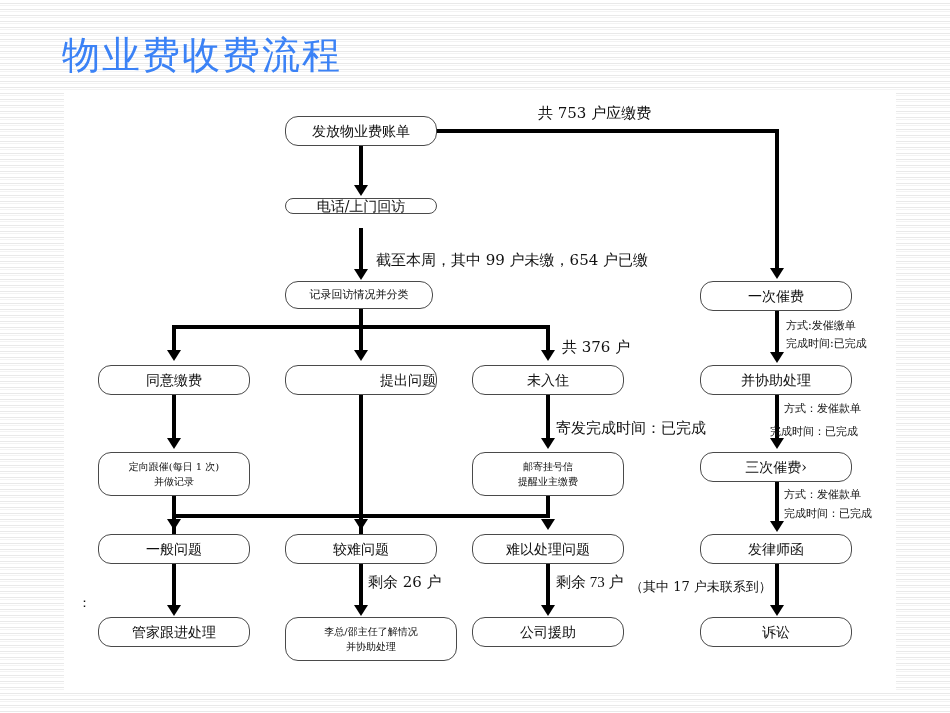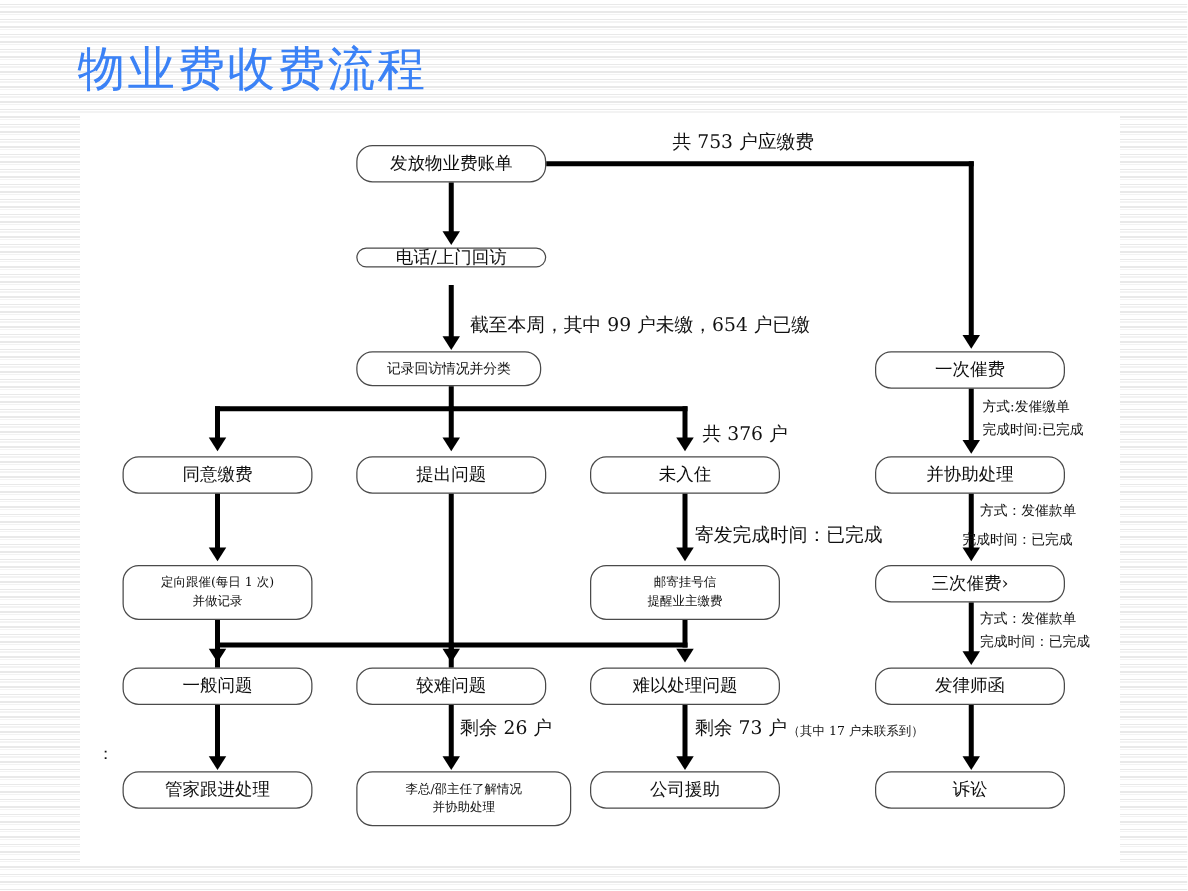--- a/index.html
+++ b/index.html
@@ -48,21 +48,21 @@
   .n-sm{font-size:11px;line-height:16px;}
   .n-xs{font-size:10px;line-height:15px;}
 
   .lbl{
     position:absolute;
     font-family:"DejaVu Serif","Liberation Serif",serif;
     color:#111111;white-space:nowrap;
   }
   .l-big{font-size:15px;}
   .l-mid{font-size:11px;}
-  .l-sm{font-size:10px;}
+  .l-sm{font-size:13px;}
 
   .vline{position:absolute;background:#000000;width:4px;}
   .hline{position:absolute;background:#000000;height:4px;}
   .arrow-d{
     position:absolute;width:0;height:0;
     border-left:7px solid transparent;
     border-right:7px solid transparent;
     border-top:11px solid #000000;
   }
   #colon-mark{
@@ -89,21 +89,21 @@
 </div>
 
 <div class="node n-sm" style="left:285px;top:281px;width:148px;height:28px;">
   <span class="ln">记录回访情况并分类</span>
 </div>
 
 <div class="node n-big" style="left:98px;top:365px;width:152px;height:30px;">
   <span class="ln">同意缴费</span>
 </div>
 
-<div class="node n-big" style="left:285px;top:365px;width:152px;height:30px;">
+<div class="node n-big" style="left:285px;top:365px;width:152px;height:30px;align-items:flex-end;">
   <span class="ln">提出问题</span>
 </div>
 
 <div class="node n-big" style="left:472px;top:365px;width:152px;height:30px;">
   <span class="ln">未入住</span>
 </div>
 
 <div class="node n-xs" style="left:98px;top:452px;width:152px;height:44px;">
   <span class="ln">定向跟催(每日 1 次)</span>
   <span class="ln">并做记录</span>
@@ -219,21 +219,21 @@
 <div class="lbl l-big" style="left:538px;top:104px;">共 753 户应缴费</div>
 
 <div class="lbl l-big" style="left:376px;top:251px;">截至本周，其中 99 户未缴，654 户已缴</div>
 
 <div class="lbl l-big" style="left:562px;top:338px;">共 376 户</div>
 
 <div class="lbl l-big" style="left:556px;top:419px;">寄发完成时间：已完成</div>
 
 <div class="lbl l-big" style="left:368px;top:573px;">剩余 26 户</div>
 
-<div class="lbl l-big" style="left:556px;top:573px;">剩余 73 户</div>
+<div class="lbl l-big" style="left:556px;top:573px;font-family:Liberation Serif, serif;">剩余 73 户</div>
 <div class="lbl l-sm" style="left:630px;top:578px;">（其中 17 户未联系到）</div>
 
 <div class="lbl l-mid" style="left:786px;top:318px;">方式:发催缴单</div>
 <div class="lbl l-mid" style="left:786px;top:336px;">完成时间:已完成</div>
 
 <div class="lbl l-mid" style="left:784px;top:401px;">方式：发催款单</div>
 <div class="lbl l-mid" style="left:770px;top:424px;">完成时间：已完成</div>
 
 <div class="lbl l-mid" style="left:784px;top:487px;">方式：发催款单</div>
 <div class="lbl l-mid" style="left:784px;top:506px;">完成时间：已完成</div>

